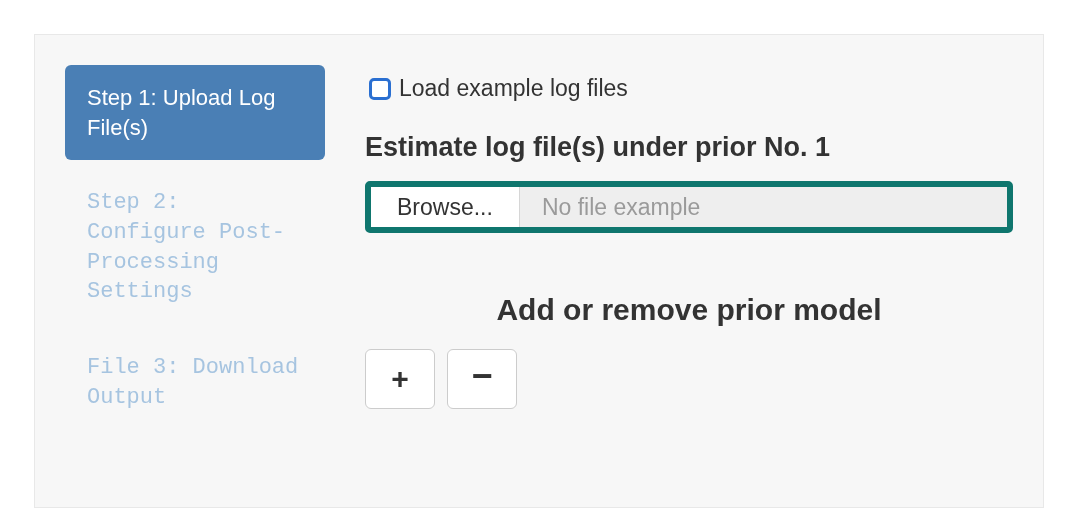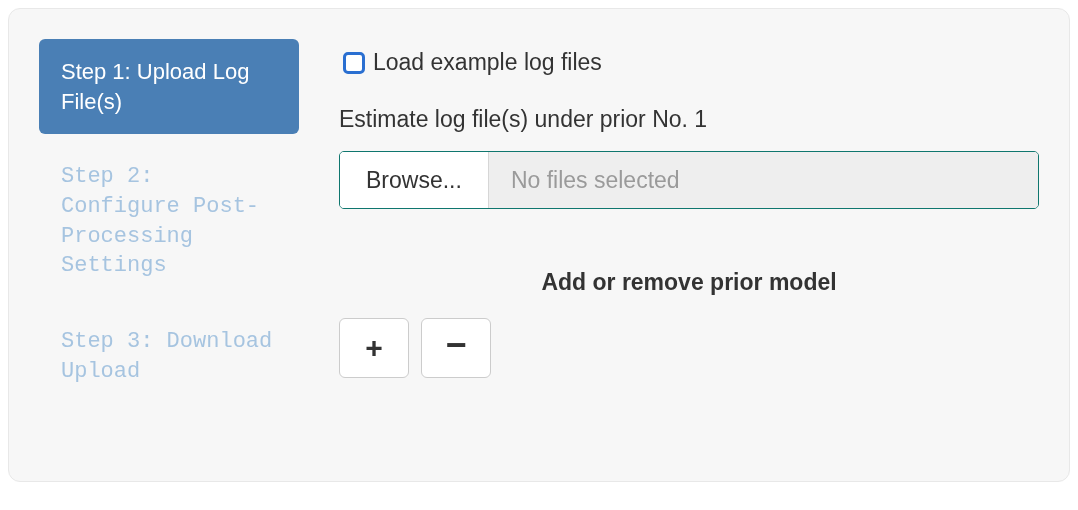--- a/index.html
+++ b/index.html
@@ -9,22 +9,22 @@
     }
     body {
       font-family: -apple-system, BlinkMacSystemFont, "Segoe UI", Helvetica, Arial, sans-serif;
       background: #ffffff;
       width: 1078px;
       height: 510px;
     }
     .container {
       background: #f7f7f7;
       border: 1px solid #e8e8e8;
-      border-radius: 12px;
-      margin: 8px;
+      border-radius: 0;
+      margin: 34px;
       padding: 30px 30px 30px 30px;
       display: flex;
       gap: 40px;
       height: calc(100% - 36px);
     }
     .sidebar {
       width: 260px;
       flex-shrink: 0;
     }
     .nav-item {
@@ -65,31 +65,31 @@
       background: #ffffff;
       cursor: pointer;
       flex-shrink: 0;
     }
     .checkbox-label {
       font-size: 23px;
       color: #333333;
       cursor: pointer;
     }
     .section-heading {
-      font-size: 23px;
-      font-weight: 400;
+      font-size: 27px;
+      font-weight: 700;
       color: #333333;
       margin-bottom: 18px;
     }
     .file-input-row {
       display: flex;
-      border: 1px solid #0f766e;
+      border: 6px solid #0f766e;
       border-radius: 5px;
       overflow: hidden;
-      height: 58px;
+      height: 52px;
       margin-bottom: 60px;
     }
     .browse-btn {
       background: #ffffff;
       border: none;
       border-right: 1px solid #d6d6d6;
       padding: 0 26px;
       font-size: 23px;
       color: #333333;
       cursor: pointer;
@@ -98,21 +98,21 @@
     .file-status {
       flex: 1;
       background: #eeeeee;
       display: flex;
       align-items: center;
       padding-left: 22px;
       font-size: 23px;
       color: #9a9a9a;
     }
     .centered-heading {
-      font-size: 23px;
+      font-size: 30px;
       font-weight: 700;
       color: #333333;
       text-align: center;
       margin-bottom: 22px;
     }
     .button-row {
       display: flex;
       gap: 12px;
     }
     .icon-btn {
@@ -142,36 +142,36 @@
 <div class="container">
 
   <div class="sidebar">
     <div class="nav-item active">
       <span>Step 1: Upload Log File(s)</span>
     </div>
     <div class="nav-item inactive">
       <span>Step 2: Configure Post-Processing Settings</span>
     </div>
     <div class="nav-item inactive">
-      <span>Step 3: Download Upload</span>
+      <span>File 3: Download Output</span>
     </div>
   </div>
 
   <div class="main">
 
     <div class="checkbox-row">
       <div class="checkbox"></div>
       <span class="checkbox-label">Load example log files</span>
     </div>
 
     <div class="section-heading">Estimate log file(s) under prior No. 1</div>
 
     <div class="file-input-row">
       <button class="browse-btn">Browse...</button>
-      <div class="file-status">No files selected</div>
+      <div class="file-status">No file example</div>
     </div>
 
     <div class="centered-heading">Add or remove prior model</div>
 
     <div class="button-row">
       <button class="icon-btn">
         <span>+</span>
       </button>
       <button class="icon-btn">
         <span class="minus-glyph">−</span>

